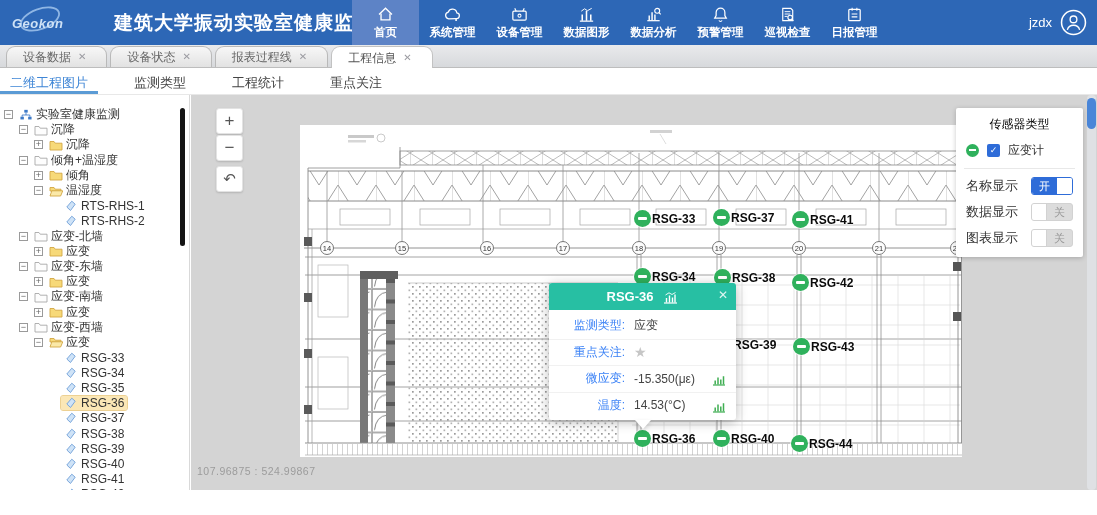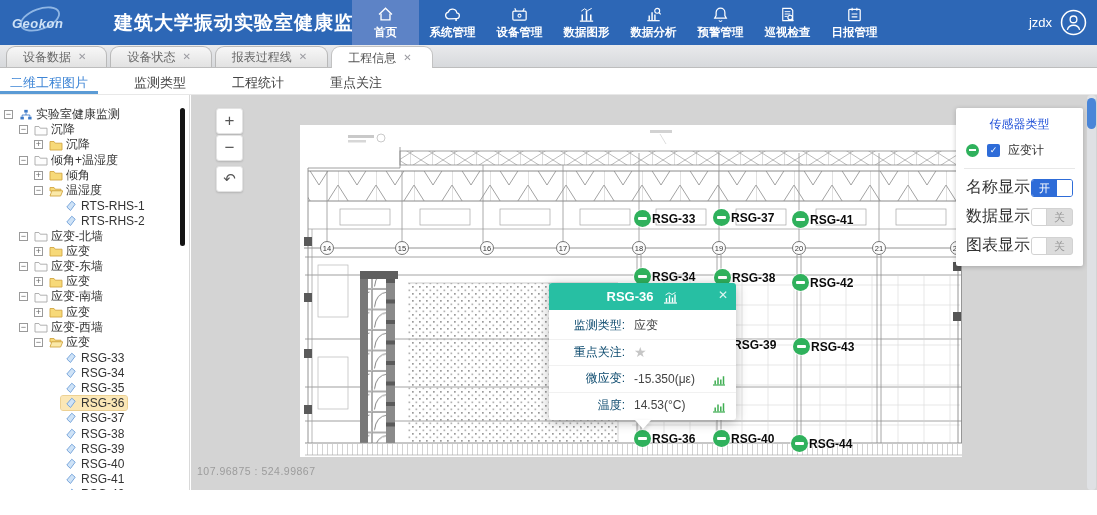--- a/index.html
+++ b/index.html
@@ -69,37 +69,37 @@
 
   
   .popup { position:absolute; left:358px; top:188px; width:187px; z-index:6; background:#fff; border-radius:3px; box-shadow:0 2px 12px rgba(0,0,0,.28); }
   .popup-head { height:27px; background:var(--popup-teal,#27bfa3); border-radius:3px 3px 0 0; display:flex; align-items:center; justify-content:center; gap:10px; position:relative; }
   .popup-title { color:#fff; font-size:13px; font-weight:bold; }
   .popup-chart { width:15px; height:13px; }
   .popup-close { position:absolute; right:8px; top:6px; color:rgba(255,255,255,.85); font-size:12px; line-height:1; cursor:pointer; }
   .popup-body { padding:2px 0; }
   .prow { display:flex; align-items:center; height:26.5px; padding:0 10px; }
   .prow + .prow { border-top:1px solid #f1f1f1; }
-  .plabel { width:66px; text-align:right; font-size:12px; color:#0c4a6e; flex:0 0 auto; }
+  .plabel { width:66px; text-align:right; font-size:12px; color:#3b82f6; flex:0 0 auto; }
   .pvalue { margin-left:9px; font-size:12px; color:#444; flex:1; }
   .pvalue.star { color:#c6c6c6; font-size:14px; }
   .picon { width:14px; height:13px; flex:0 0 auto; cursor:pointer; }
   .pointer { position:absolute; left:86px; top:100%; width:0; height:0; border-left:8px solid transparent; border-right:8px solid transparent; border-top:9px solid #fff; filter:drop-shadow(0 2px 2px rgba(0,0,0,.15)); }
 
   
   .spanel { position:absolute; left:765px; top:13px; width:127px; z-index:7; background:#fff; border-radius:2px; box-shadow:0 1px 5px rgba(0,0,0,.22); padding:8px 10px 10px; }
-  .spanel-title { text-align:center; font-size:12px; color:#1d4ed8; margin-bottom:9px; }
+  .spanel-title { text-align:center; font-size:12px; color:#000000; margin-bottom:9px; }
   .stype-row { display:flex; align-items:center; gap:8px; margin-bottom:9px; }
   .minus-circ { width:13px; height:13px; border-radius:50%; background:var(--marker-green,#2fb15c); position:relative; cursor:pointer; }
   .minus-circ::after { content:""; position:absolute; left:3px; top:5.4px; width:7px; height:2px; background:#fff; }
   .cbox { width:13px; height:13px; border-radius:2px; background:var(--toggle-blue,#2e6cd8); color:#fff; font-size:9px; line-height:13px; text-align:center; cursor:pointer; }
   .stype-label { font-size:12px; color:#333; }
   .sdivider { height:1px; background:#e8e8e8; margin:4px -2px 8px; }
   .toggle-row { display:flex; align-items:center; margin-top:8px; }
-  .toggle-label { flex:1; font-size:16px; color:#333; }
+  .toggle-label { flex:1; font-size:13px; color:#333; }
   .switch { width:42px; height:18px; border-radius:3px; display:flex; overflow:hidden; font-size:11px; cursor:pointer; }
   .switch.on { border:1px solid var(--toggle-blue,#2e6cd8); }
   .switch.on .seg-a { flex:0 0 25px; background:var(--toggle-blue,#2e6cd8); color:#fff; text-align:center; line-height:16px; }
   .switch.on .seg-b { flex:1; background:#fff; }
   .switch.off { border:1px solid #d2d2d2; background:#dcdcdc; }
   .switch.off .seg-a { flex:0 0 15px; background:#fff; border-right:1px solid #d2d2d2; }
   .switch.off .seg-b { flex:1; color:#999; text-align:center; line-height:16px; }
 
   .footer { position:absolute; left:0; top:490px; width:1097px; height:25px; background:#fff; }
 </style>

